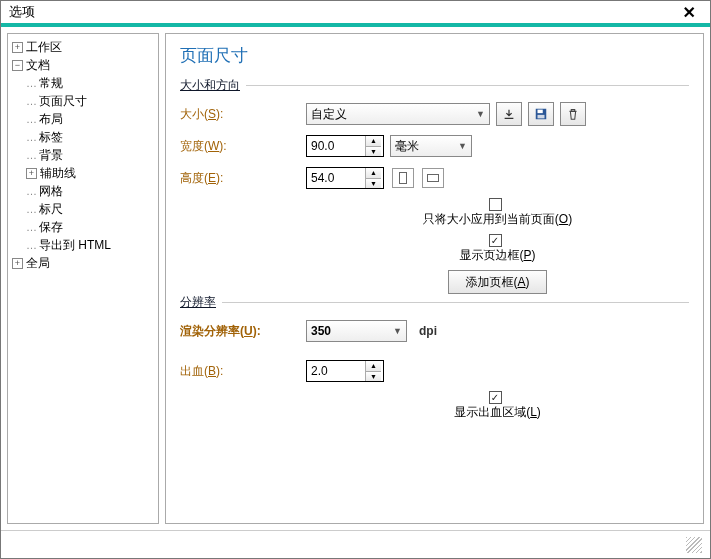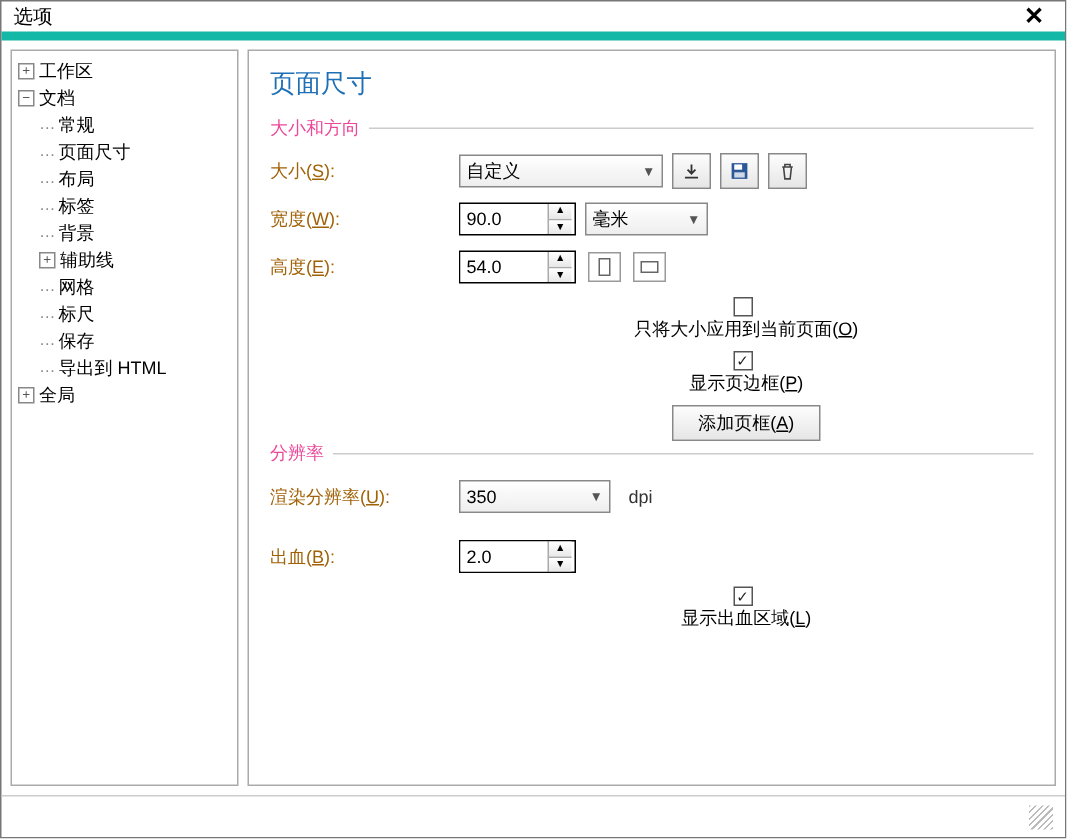--- a/index.html
+++ b/index.html
@@ -1,38 +1,38 @@
 <!DOCTYPE html>
 <html><head>
 <meta charset="utf-8">
 <style>
 * { box-sizing: border-box; margin: 0; padding: 0; font-family: "Microsoft YaHei", "Segoe UI", sans-serif; font-size: 12px; }
 body { background: #fff; }
 .window { width: 711px; height: 559px; border: 1px solid #777; position: relative; display: flex; flex-direction: column; }
-.titlebar { height: 26px; display: flex; align-items: center; padding: 0 8px; border-bottom: 6px solid #14b8a6; }
+.titlebar { height: 26px; display: flex; align-items: center; padding: 0 8px; border-bottom: 4px solid #14b8a6; }
 .titlebar .title { flex: 1; font-size: 13px; }
 .titlebar .close { font-size: 16px; font-weight: bold; cursor: pointer; padding: 0 6px; }
 .content { flex: 1; display: flex; padding: 6px; gap: 6px; }
 .tree { width: 152px; border: 1px solid #aaa; padding: 4px 2px; overflow: auto; }
 .tree-item { display: flex; align-items: center; height: 18px; cursor: pointer; white-space: nowrap; }
 .tree-item .exp { width: 11px; height: 11px; border: 1px solid #888; display: inline-flex; align-items: center; justify-content: center; font-size: 9px; line-height: 1; margin-right: 3px; color: #555; }
 .lvl0 { padding-left: 2px; }
 .lvl1 { padding-left: 16px; }
 .tree-line { color: #888; margin-right: 2px; font-size: 11px; }
 .panel { flex: 1; border: 1px solid #aaa; padding: 10px 14px; }
 .heading { color: #1f6fb5; font-size: 17px; margin-bottom: 10px; }
 .section-row { display: flex; align-items: center; margin-bottom: 8px; }
-.section-label { color: #ec4899; font-size: 12px; white-space: nowrap; margin-right: 6px; }
+.section-label { color: #0f172a; font-size: 12px; white-space: nowrap; margin-right: 6px; text-decoration: underline; }
 .section-line { flex: 1; height: 1px; background: #ccc; }
 .form-row { display: flex; align-items: center; margin-bottom: 8px; min-height: 24px; }
 .form-label { width: 126px; color: #a16207; }
 .form-label u { text-decoration: underline; }
 .form-controls { display: flex; align-items: center; gap: 6px; }
 .select { height: 22px; border: 1px solid #888; background: linear-gradient(#fff,#eee); padding: 0 4px; display: inline-flex; align-items: center; justify-content: space-between; cursor: pointer; }
-.select.size { width: 136px; }
+.select.size { width: 184px; }
 .select.unit { width: 82px; gap: 16px; }
 .select.reso { width: 101px; }
 .select .arrow { font-size: 9px; color: #555; margin-left: 4px; }
 .spin { position: relative; width: 78px; height: 22px; border: 1px solid #000000; background: #fff; display: inline-flex; align-items: center; }
 .spin input { border: none; width: 58px; height: 100%; padding: 0 4px; outline: none; font-size: 12px; }
 .spin .spinbtns { width: 16px; height: 100%; display: flex; flex-direction: column; border-left: 1px solid #aaa; }
 .spin .sb { flex: 1; display: flex; align-items: center; justify-content: center; font-size: 7px; background: linear-gradient(#fff,#e8e8e8); cursor: pointer; }
 .spin .sb:first-child { border-bottom: 1px solid #aaa; }
 .iconbtn { width: 26px; height: 24px; border: 1px solid #888; background: linear-gradient(#fdfdfd,#e6e6e6); display: inline-flex; align-items: center; justify-content: center; cursor: pointer; }
 .iconbtn svg { width: 14px; height: 14px; }
@@ -197,21 +197,21 @@
             <u>A</u>
             <span>)</span>
           </div>
       </div>
 
       <div class="section-row">
         <span class="section-label">分辨率</span>
         <div class="section-line"></div>
       </div>
 
-      <div class="form-row" style="margin-bottom:16px;">
+      <div class="form-row" style="margin-bottom:16px;font-weight:bold;">
         <div class="form-label"><span>渲染分辨率(</span><u>U</u><span>):</span></div>
         <div class="form-controls">
           <div class="select reso">
             <span>350</span>
             <span class="arrow">▼</span>
           </div>
           <span class="unit-text">dpi</span>
         </div>
       </div>
 

